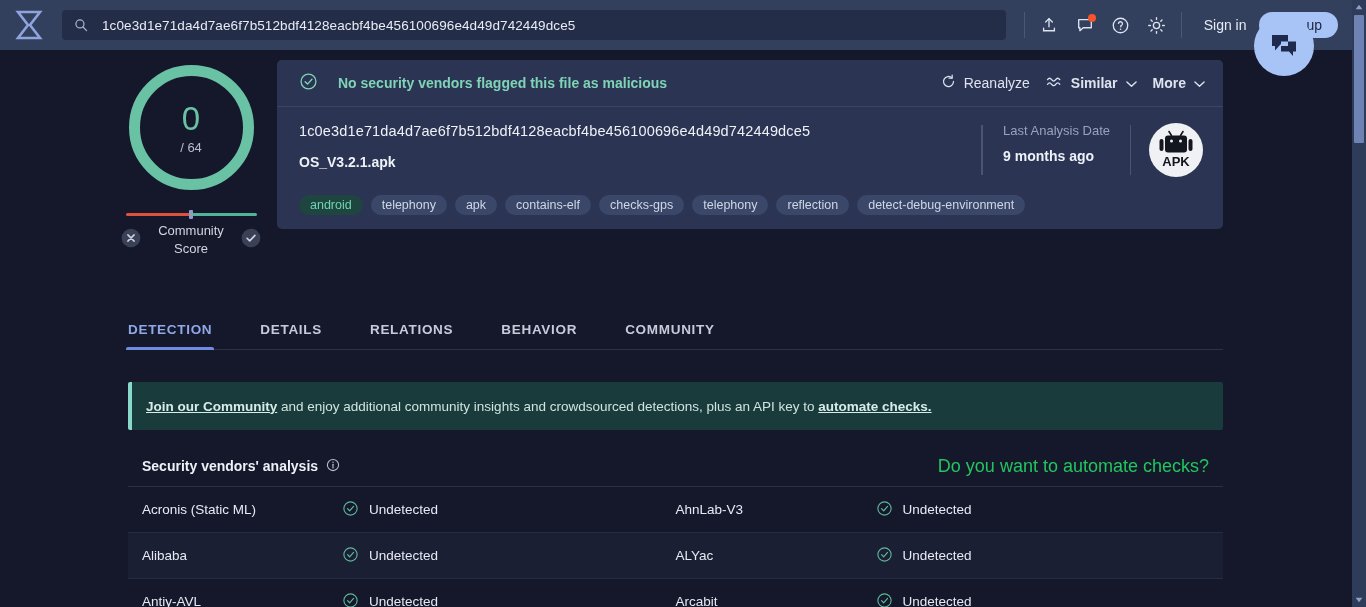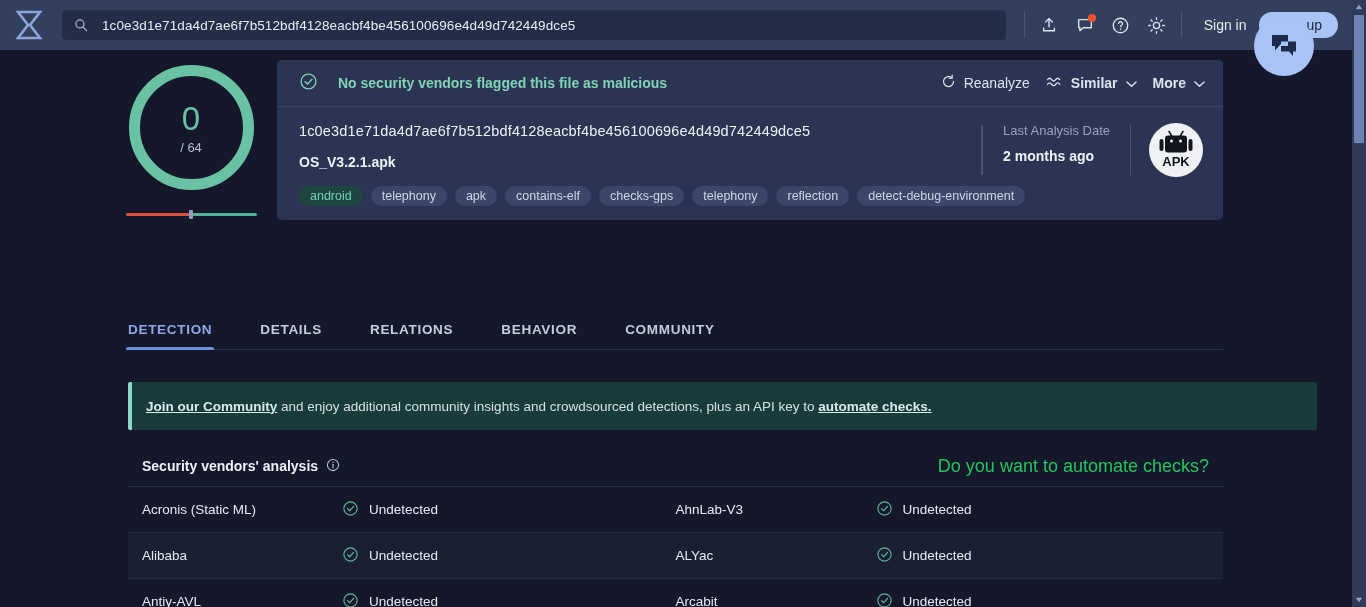--- a/index.html
+++ b/index.html
@@ -171,21 +171,21 @@
   .meta-sep { width: 1px; background: #4a5573; margin: 2px 0; }
   .meta { padding: 0 20px; }
   .meta-k { color: #98a2bd; font-size: 13px; }
   .meta-v { color: #edf1f8; font-size: 14px; margin-top: 10px; font-weight: bold; }
   .apk-badge {
     width: 54px; height: 54px; border-radius: 50%;
     background: #f0f1f5;
     display: flex; align-items: center; justify-content: center;
     margin-left: 18px; flex: 0 0 auto;
   }
-  .tags { display: flex; gap: 8px; margin-top: 9px; flex-wrap: wrap; }
+  .tags { display: flex; gap: 8px; margin-top: 18px; flex-wrap: wrap; }
   .tag {
     font-size: 12.5px; color: #cfd6e6;
     background: #3a4768; border-radius: 11px;
     padding: 3px 11px; cursor: pointer; white-space: nowrap;
   }
   .tag.green { background: #1f4540; color: #6fd5ae; }
 
   
   .tabs {
     position: absolute; left: 128px; top: 258px;
@@ -200,21 +200,21 @@
   }
   .tab.active { color: #8fa9e8; }
   .tab.active::after {
     content: ""; position: absolute; left: -2px; right: -2px; bottom: -1px;
     height: 3px; background: #6e8ce0; border-radius: 2px 2px 0 0;
   }
 
   
   .banner {
     position: absolute; left: 128px; top: 332px;
-    width: 1189px; height: 48px;
+    width: 1095px; height: 48px;
     background: #1a3b3b;
     border-left: 4px solid #8ad8cc;
     border-radius: 2px;
     display: flex; align-items: center;
     padding-left: 14px;
   }
   .banner-text { font-size: 13.5px; color: #cfe3e0; }
   .banner-text a {
     color: #d7ecea; text-decoration: underline; font-weight: bold; cursor: pointer;
   }
@@ -350,20 +350,35 @@
         <div class="score-den">/ 64</div>
       </div>
     </div>
 
     <div class="comm-bar">
       <div class="red"></div>
       <div class="grn"></div>
       <div class="comm-marker"></div>
     </div>
 
+    <div class="comm-row">
+      <span>
+        <svg width="22" height="22" viewBox="0 0 24 24">
+          <circle cx="12" cy="12" r="10.2" fill="#3a4056"></circle>
+          <path d="M8.6 8.6 L15.4 15.4 M15.4 8.6 L8.6 15.4" stroke="#cdd3e2" stroke-width="1.7" stroke-linecap="round"></path>
+        </svg>
+      </span>
+      <span class="comm-label">Community Score</span>
+      <span>
+        <svg width="22" height="22" viewBox="0 0 24 24">
+          <circle cx="12" cy="12" r="10.2" fill="#3a4056"></circle>
+          <path d="M7.7 12.3 L10.6 15.2 L16.3 9.1" stroke="#cdd3e2" stroke-width="1.8" fill="none" stroke-linecap="round" stroke-linejoin="round"></path>
+        </svg>
+      </span>
+    </div>
   </div>
 
   <div class="card">
     <div class="card-head">
       <div class="verdict">
         <span>
           <svg width="19" height="19" viewBox="0 0 22 22" fill="none">
             <circle cx="11" cy="11" r="8.6" stroke="#7fd3b6" stroke-width="1.5"></circle>
             <path d="M7.1 11.2 L9.9 14 L15 8.3" stroke="#7fd3b6" stroke-width="1.6" fill="none" stroke-linecap="round" stroke-linejoin="round"></path>
           </svg>
@@ -413,21 +428,21 @@
         <div class="fi-left">
           <div class="fi-hash">1c0e3d1e71da4d7ae6f7b512bdf4128eacbf4be456100696e4d49d742449dce5</div>
           <div class="fi-name">OS_V3.2.1.apk</div>
         </div>
 
         <div class="meta-group">
           <div class="meta-sep"></div>
           <div class="meta-sep"></div>
           <div class="meta">
             <div class="meta-k">Last Analysis Date</div>
-            <div class="meta-v">2 months ago</div>
+            <div class="meta-v">9 months ago</div>
           </div>
           <div class="meta-sep"></div>
           <div class="apk-badge">
             <svg width="38" height="40" viewBox="0 0 38 40">
               <g fill="#13151f">
                 <rect x="8" y="5.5" width="22" height="17" rx="3"></rect>
                 <rect x="2.5" y="9" width="4" height="12" rx="2"></rect>
                 <rect x="31.5" y="9" width="4" height="12" rx="2"></rect>
                 <line x1="12" y1="1.5" x2="14.5" y2="5.5" stroke="#13151f" stroke-width="1.6" stroke-linecap="round"></line>
                 <line x1="26" y1="1.5" x2="23.5" y2="5.5" stroke="#13151f" stroke-width="1.6" stroke-linecap="round"></line>

